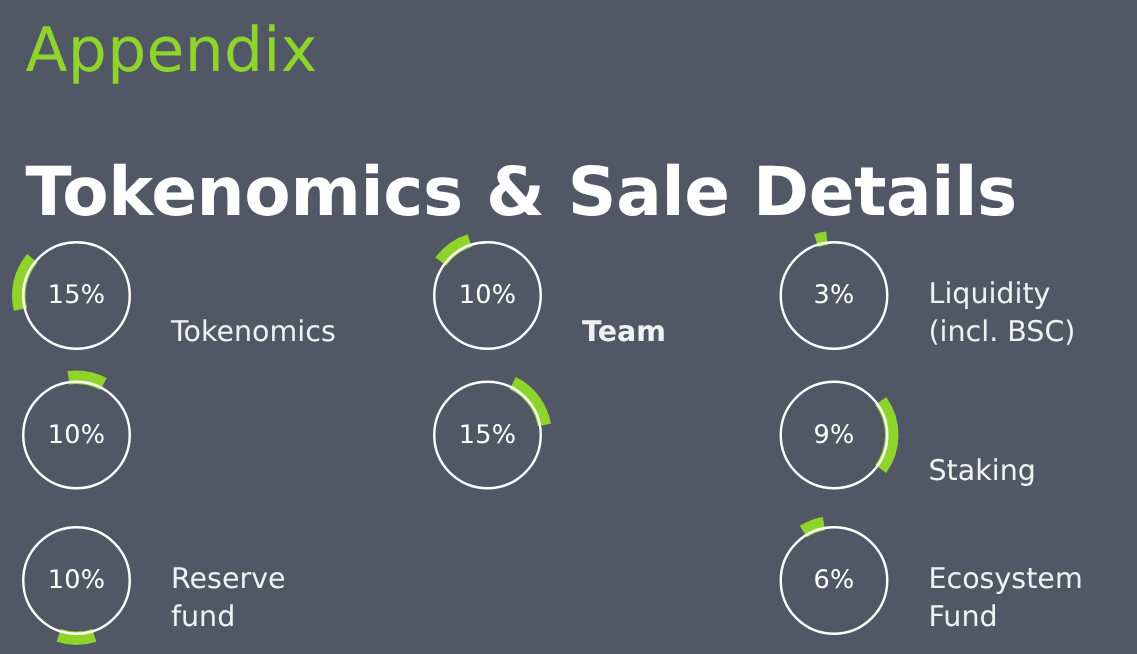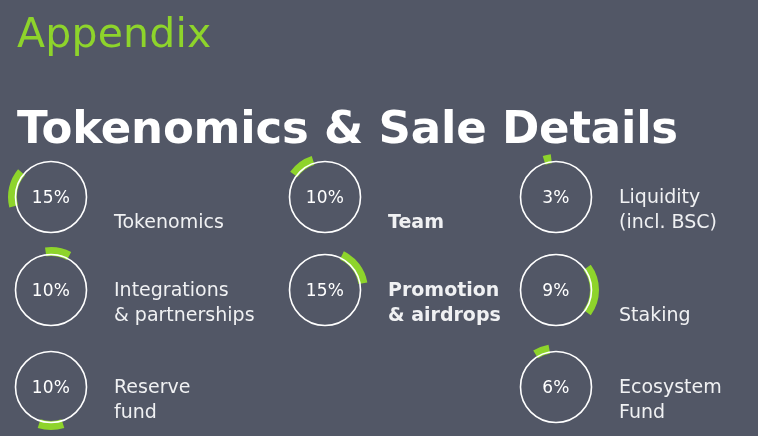--- a/index.html
+++ b/index.html
@@ -158,34 +158,30 @@
     </div>
 
     <div class="item c1 r2">
       <div class="donut">
           <svg width="74" height="74" viewBox="0 0 74 74">
             <path d="M 31.64 -1.13 A 38.5 38.5 0 0 1 55.07 3.01" fill="none" stroke="#8ED42B" stroke-width="9" stroke-linecap="butt"></path>
             <circle cx="37" cy="37" r="35.5" fill="none" stroke="#FFFFFF" stroke-width="1.6"></circle>
           </svg>
         <span class="pct">10%</span>
       </div>
-      <div class="label">Integrations
-&amp; partnerships</div>
     </div>
 
     <div class="item c2 r2">
       <div class="donut">
           <svg width="74" height="74" viewBox="0 0 74 74">
             <path d="M 53.88 2.40 A 38.5 38.5 0 0 1 74.92 30.31" fill="none" stroke="#8ED42B" stroke-width="9" stroke-linecap="butt"></path>
             <circle cx="37" cy="37" r="35.5" fill="none" stroke="#FFFFFF" stroke-width="1.6"></circle>
           </svg>
         <span class="pct">15%</span>
       </div>
-      <div class="label">Promotion
-&amp; airdrops</div>
     </div>
 
     <div class="item c3 r2">
       <div class="donut">
           <svg width="74" height="74" viewBox="0 0 74 74">
             <path d="M 68.15 14.37 A 38.5 38.5 0 0 1 68.15 59.63" fill="none" stroke="#8ED42B" stroke-width="9" stroke-linecap="butt"></path>
             <circle cx="37" cy="37" r="35.5" fill="none" stroke="#FFFFFF" stroke-width="1.6"></circle>
           </svg>
         <span class="pct">9%</span>
       </div>

